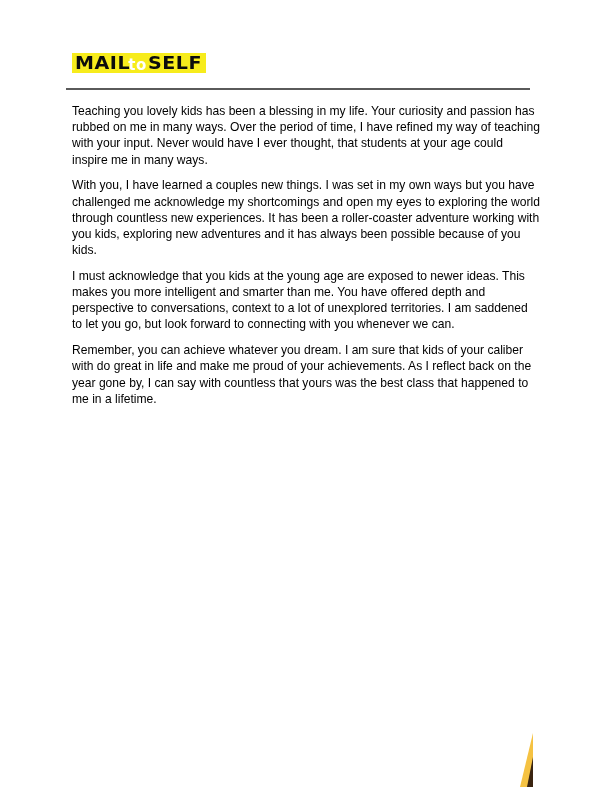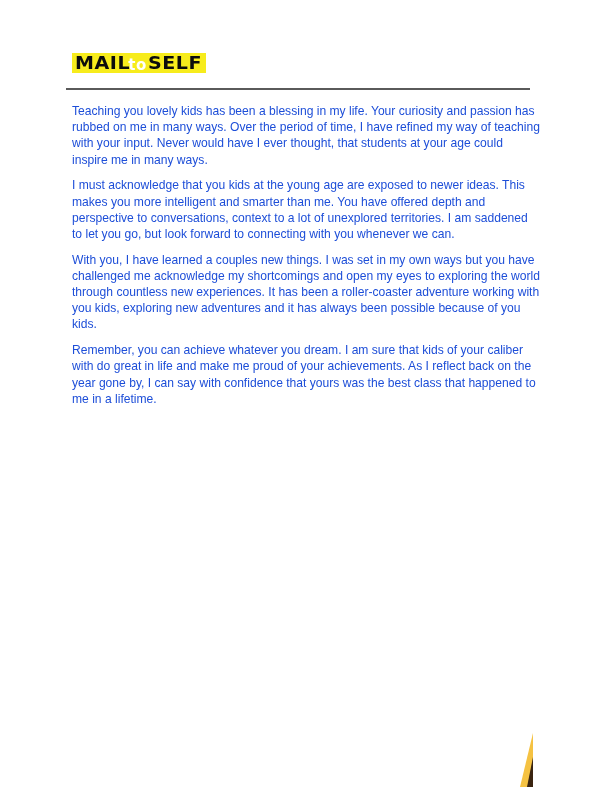--- a/index.html
+++ b/index.html
@@ -65,21 +65,21 @@
       height: 2px;
       background: #5a5a5a;
     }
     .letter {
       position: absolute;
       left: 72px;
       top: 103px;
       width: 468px;
       font-size: 12.1px;
       line-height: 16.2px;
-      color: #1d4ed8;
+      color: #000000;
     }
     .letter p {
       margin: 0 0 9.5px 0;
     }
     .corner-deco {
       position: absolute;
       right: 0;
       bottom: 0;
       width: 20px;
       height: 60px;
@@ -93,23 +93,23 @@
   <div class="logo">
     <span class="logo-mail">MAIL</span>
       <span class="logo-to">to</span>
       <span class="logo-self">SELF</span>
   </div>
 
   <div class="divider"></div>
 
   <div class="letter">
     <p>Teaching you lovely kids has been a blessing in my life. Your curiosity and passion has rubbed on me in many ways. Over the period of time, I have refined my way of teaching with your input. Never would have I ever thought, that students at your age could inspire me in many ways.</p>
+    <p>With you, I have learned a couples new things. I was set in my own ways but you have challenged me acknowledge my shortcomings and open my eyes to exploring the world through countless new experiences. It has been a roller-coaster adventure working with you kids, exploring new adventures and it has always been possible because of you kids.</p>
     <p>I must acknowledge that you kids at the young age are exposed to newer ideas. This makes you more intelligent and smarter than me. You have offered depth and perspective to conversations, context to a lot of unexplored territories. I am saddened to let you go, but look forward to connecting with you whenever we can.</p>
-    <p>With you, I have learned a couples new things. I was set in my own ways but you have challenged me acknowledge my shortcomings and open my eyes to exploring the world through countless new experiences. It has been a roller-coaster adventure working with you kids, exploring new adventures and it has always been possible because of you kids.</p>
-    <p>Remember, you can achieve whatever you dream. I am sure that kids of your caliber with do great in life and make me proud of your achievements. As I reflect back on the year gone by, I can say with confidence that yours was the best class that happened to me in a lifetime.</p>
+    <p>Remember, you can achieve whatever you dream. I am sure that kids of your caliber with do great in life and make me proud of your achievements. As I reflect back on the year gone by, I can say with countless that yours was the best class that happened to me in a lifetime.</p>
   </div>
 
   <svg class="corner-deco" viewBox="0 0 20 60" xmlns="http://www.w3.org/2000/svg">
     <polygon points="20,6 20,60 7,60" fill="#f5c242"></polygon>
     <polygon points="20,30 20,60 14,60" fill="#3a2410"></polygon>
   </svg>
 
 </div>
 
 </body></html>

